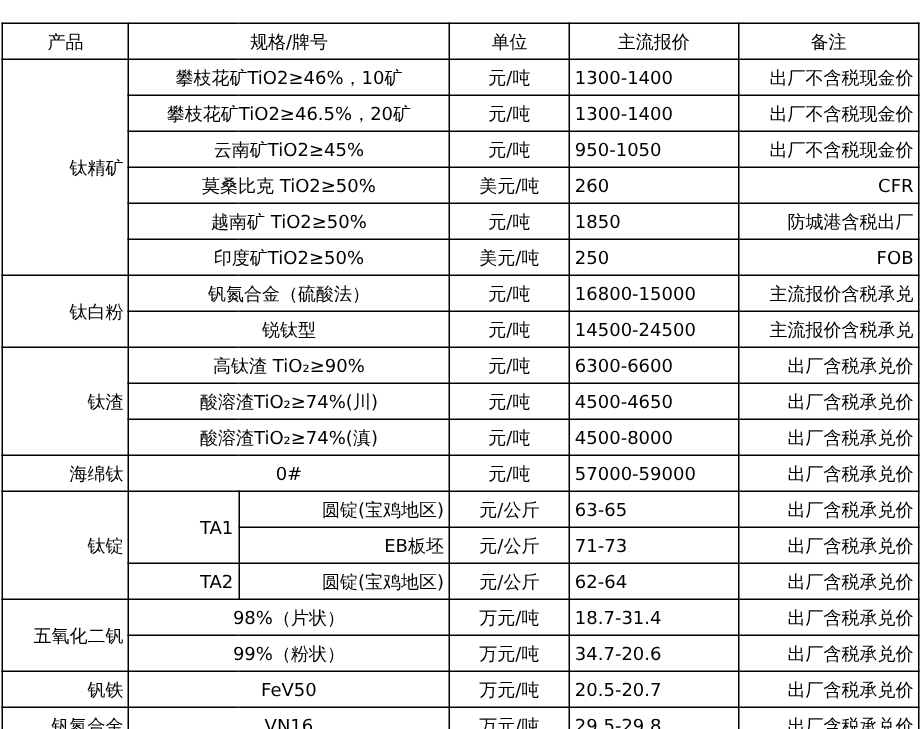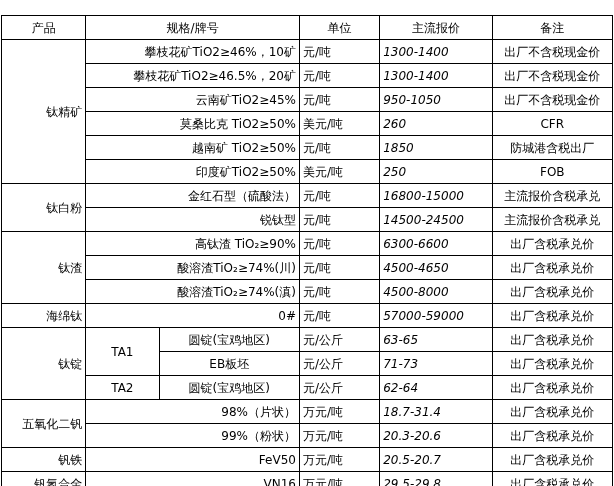--- a/index.html
+++ b/index.html
@@ -35,39 +35,38 @@
     text-align: center;
     font-weight: bold;
     font-size: 13px;
   }
   .cat {
     text-align: right;
     font-weight: bold;
     font-size: 13px;
   }
   .spec {
-    text-align: right;
+    text-align: center;
   }
   .unit {
-    text-align: left;
+    text-align: center;
   }
   .price {
     text-align: left;
     padding-left: 4px;
-    font-style: italic;
   }
   .note {
-    text-align: center;
+    text-align: right;
     padding-left: 4px;
   }
   .sub {
-    text-align: center;
+    text-align: right;
   }
   .sub-center {
-    text-align: center;
+    text-align: right;
   }
 </style>
 </head>
 <body>
 
 <table id="price-table">
   <colgroup>
     <col style="width:84px">
     <col style="width:73px">
     <col style="width:140px">
@@ -119,21 +118,21 @@
     </tr>
     <tr>
       <td class="spec" colspan="2">印度矿TiO2≥50%</td>
       <td class="unit">美元/吨</td>
       <td class="price">250</td>
       <td class="note">FOB</td>
     </tr>
 
     <tr>
       <td class="cat" rowspan="2">钛白粉</td>
-      <td class="spec" colspan="2">金红石型（硫酸法）</td>
+      <td class="spec" colspan="2">钒氮合金（硫酸法）</td>
       <td class="unit">元/吨</td>
       <td class="price">16800-15000</td>
       <td class="note">主流报价含税承兑</td>
     </tr>
     <tr>
       <td class="spec" colspan="2">锐钛型</td>
       <td class="unit">元/吨</td>
       <td class="price">14500-24500</td>
       <td class="note">主流报价含税承兑</td>
     </tr>
@@ -191,21 +190,21 @@
     <tr>
       <td class="cat" rowspan="2">五氧化二钒</td>
       <td class="spec" colspan="2">98%（片状）</td>
       <td class="unit">万元/吨</td>
       <td class="price">18.7-31.4</td>
       <td class="note">出厂含税承兑价</td>
     </tr>
     <tr>
       <td class="spec" colspan="2">99%（粉状）</td>
       <td class="unit">万元/吨</td>
-      <td class="price">20.3-20.6</td>
+      <td class="price">34.7-20.6</td>
       <td class="note">出厂含税承兑价</td>
     </tr>
 
     <tr>
       <td class="cat">钒铁</td>
       <td class="spec" colspan="2">FeV50</td>
       <td class="unit">万元/吨</td>
       <td class="price">20.5-20.7</td>
       <td class="note">出厂含税承兑价</td>
     </tr>

